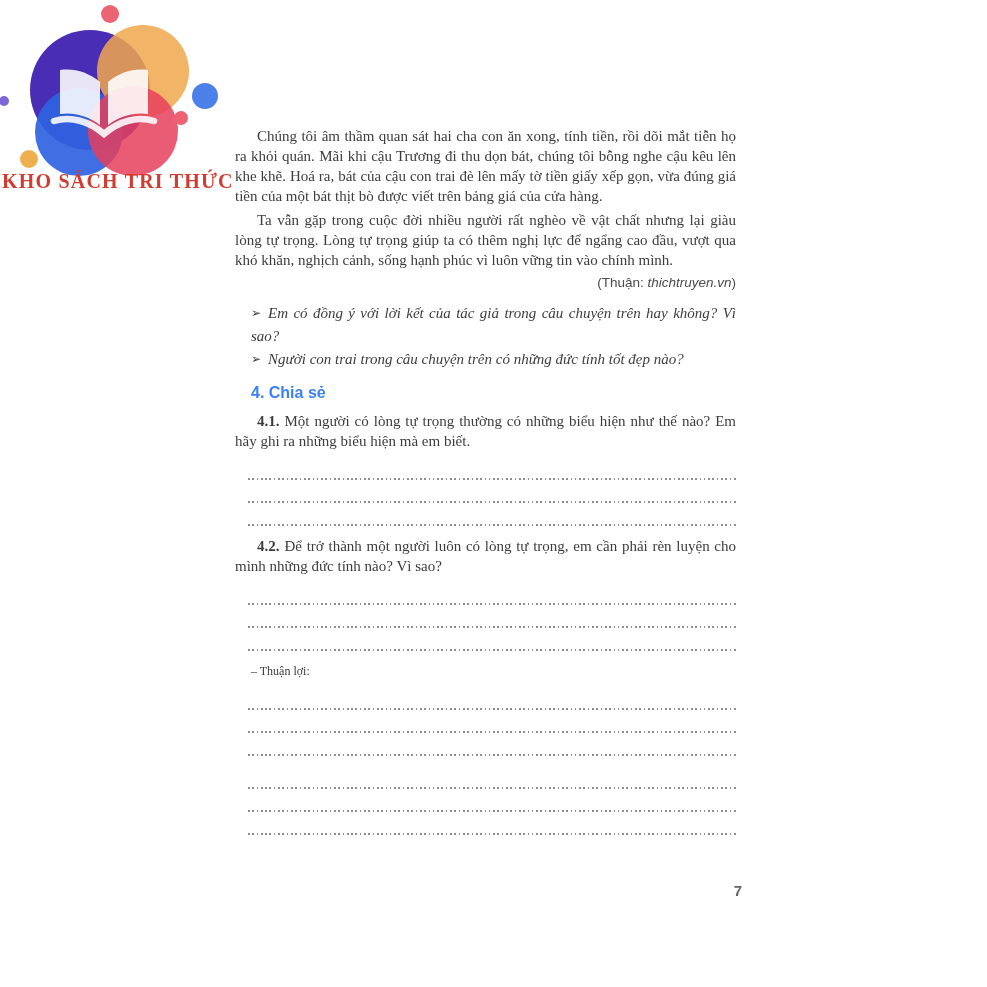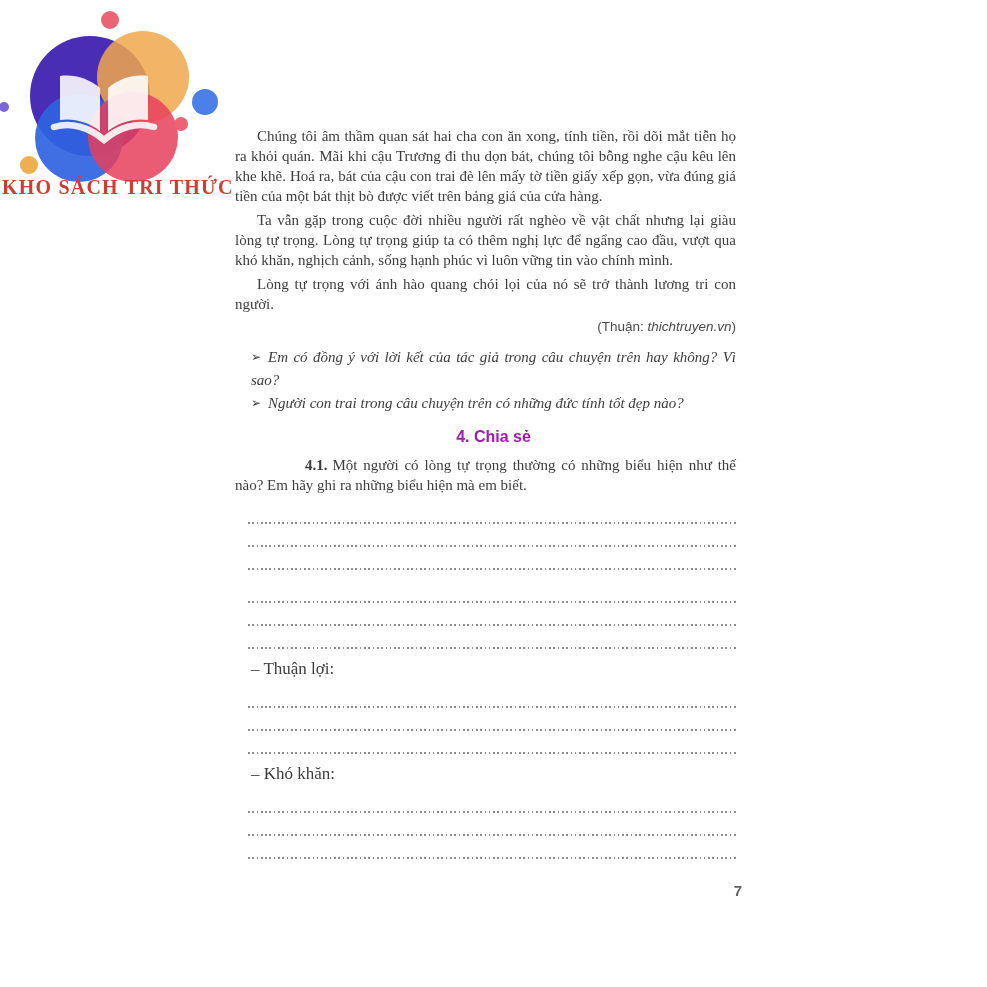--- a/index.html
+++ b/index.html
@@ -2,21 +2,21 @@
 <html><head>
 <meta charset="utf-8">
 <style>
   html,body { margin:0; padding:0; background:#ffffff; }
   .canvas {
     position:relative; width:987px; height:987px; background:#ffffff;
     overflow:hidden; font-family:"Liberation Serif","DejaVu Serif",serif;
   }
 
   
-  .logo { position:absolute; left:0; top:10px; width:260px; height:210px; }
+  .logo { position:absolute; left:0; top:4px; width:260px; height:210px; }
   .logo svg { position:absolute; left:0; top:0; }
   .logo-text {
     position:absolute; left:2px; top:166px; width:256px;
     font-family:"Liberation Serif","DejaVu Serif",serif;
     font-weight:bold; font-size:20px; letter-spacing:1.2px;
     color:#d23c30; white-space:nowrap;
   }
 
   
   .content {
@@ -33,32 +33,31 @@
     font-size:13.5px; line-height:18px; color:#4a4a4a; margin:3px 0 10px 0;
   }
   .source .it { font-style:italic; }
   .q {
     font-size:15px; line-height:22px; font-style:italic;
     margin:0 0 1px 16px; text-align:justify;
   }
   .qmark { font-style:normal; font-size:12px; margin-right:7px; position:relative; top:-1px; }
   .sec {
     font-family:"Liberation Sans","DejaVu Sans",sans-serif;
-    font-size:16px; font-weight:bold; color:#a21caf;
+    font-size:16px; font-weight:bold; color:#3b82f6;
     margin:13px 0 9px 16px;
-    text-align:center;
   }
-  .ex b { margin-right:5px;margin-left:48px; }
+  .ex b { margin-right:5px; }
   .answer { margin:10px 0 6px 13px; }
   .dots { position:relative; height:23px; }
   .dots::after {
     content:""; position:absolute; left:0; right:0; bottom:4px; height:2px;
     background:repeating-linear-gradient(90deg,#8d8d8d 0 1.6px,transparent 1.6px 4.3px);
   }
-  .sub { font-size:17px; line-height:20px; margin:2px 0 0 16px; }
+  .sub { font-size:12px; line-height:20px; margin:2px 0 0 16px; }
 
   .pagenum {
     position:absolute; left:726px; top:882px; width:24px; text-align:center;
     font-family:"Liberation Sans","DejaVu Sans",sans-serif;
     font-weight:bold; font-size:15px; color:#636363; filter:blur(0.3px);
   }
 </style>
 </head>
 <body>
 
@@ -81,49 +80,48 @@
         <path d="M54,117 C71,112 89,117 104,130 C119,117 137,112 154,117" fill="none" stroke="rgba(255,255,255,0.88)" stroke-width="6.5" stroke-linecap="round"></path>
       </g>
     </svg>
     <div class="logo-text">KHO SÁCH TRI THỨC</div>
   </div>
 
   <div class="content">
 
     <p class="body">Chúng tôi âm thầm quan sát hai cha con ăn xong, tính tiền, rồi dõi mắt tiễn họ ra khỏi quán. Mãi khi cậu Trương đi thu dọn bát, chúng tôi bỗng nghe cậu kêu lên khe khẽ. Hoá ra, bát của cậu con trai đè lên mấy tờ tiền giấy xếp gọn, vừa đúng giá tiền của một bát thịt bò được viết trên bảng giá của cửa hàng.</p>
     <p class="body">Ta vẫn gặp trong cuộc đời nhiều người rất nghèo về vật chất nhưng lại giàu lòng tự trọng. Lòng tự trọng giúp ta có thêm nghị lực để ngẩng cao đầu, vượt qua khó khăn, nghịch cảnh, sống hạnh phúc vì luôn vững tin vào chính mình.</p>
-    <p class="body">Lòng tự trọng với ánh hào quang chói lọi của nó sẽ trở thành lương tri con người.</p>
 
     <p class="source"><span>(Thuận: </span><span class="it">thichtruyen.vn</span><span>)</span></p>
 
     <div class="q"><span class="qmark">➢</span><span>Em có đồng ý với lời kết của tác giả trong câu chuyện trên hay không? Vì sao?</span></div>
     <div class="q"><span class="qmark">➢</span><span>Người con trai trong câu chuyện trên có những đức tính tốt đẹp nào?</span></div>
 
     <div class="sec">4. Chia sẻ</div>
 
     <p class="body ex"><b>4.1.</b><span>Một người có lòng tự trọng thường có những biểu hiện như thế nào? Em hãy ghi ra những biểu hiện mà em biết.</span></p>
     <div class="answer">
       <div class="dots"></div>
       <div class="dots"></div>
       <div class="dots"></div>
     </div>
 
+    <p class="body ex"><b>4.2.</b><span>Để trở thành một người luôn có lòng tự trọng, em cần phải rèn luyện cho mình những đức tính nào? Vì sao?</span></p>
     <div class="answer">
       <div class="dots"></div>
       <div class="dots"></div>
       <div class="dots"></div>
     </div>
 
     <p class="sub">– Thuận lợi:</p>
     <div class="answer">
       <div class="dots"></div>
       <div class="dots"></div>
       <div class="dots"></div>
     </div>
-    <p class="sub">– Khó khăn:</p>
     <div class="answer">
       <div class="dots"></div>
       <div class="dots"></div>
       <div class="dots"></div>
     </div>
 
   </div>
 
   <div class="pagenum">7</div>
 

